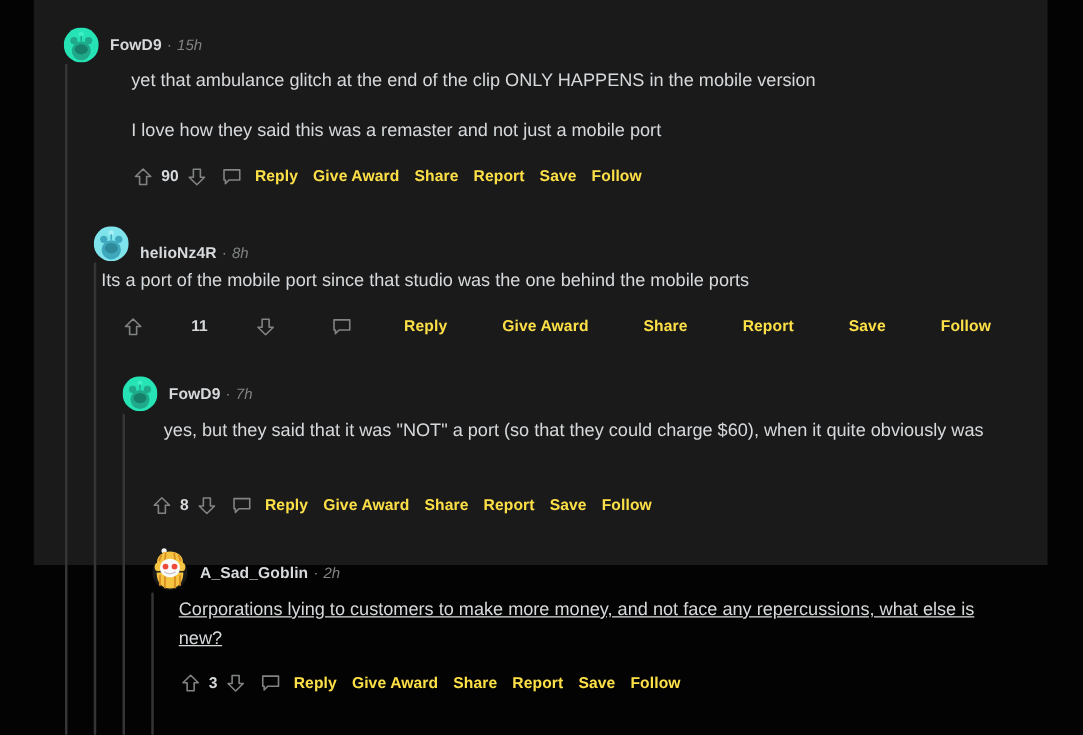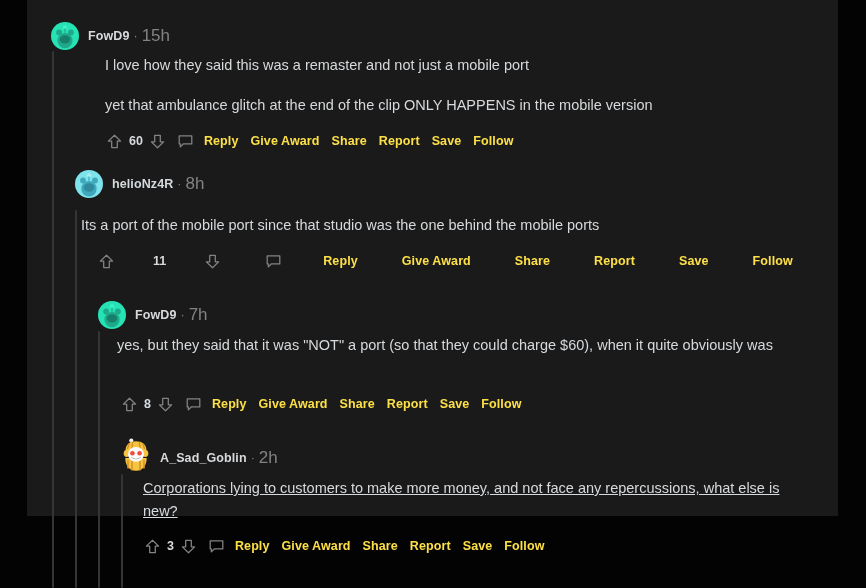--- a/index.html
+++ b/index.html
@@ -10,21 +10,21 @@
     background: #030303;
     font-family: "Liberation Sans", sans-serif;
     overflow: hidden;
   }
 
   #panel {
     position: absolute;
     left: 27px;
     top: 0;
     width: 811px;
-    height: 516px;
+    height: 452px;
     background: #1a1a1b;
   }
 
   .comment {
     position: relative;
   }
 
   
   .threadline {
     position: absolute;
@@ -55,22 +55,23 @@
     font-weight: bold;
     color: #d7dadc;
     letter-spacing: .1px;
   }
   .dot {
     font-size: 12.5px;
     color: #818384;
     padding: 0 4px;
   }
   .age {
-    font-size: 17px;
+    font-size: 12px;
     color: #818384;
+    font-style: italic;
   }
 
   .cbody {
     position: absolute;
     color: #d7dadc;
     font-size: 14.5px;
     line-height: 23px;
   }
   .cbody p { margin: 0; }
   .cbody p + p { margin-top: 17px; }
@@ -140,31 +141,31 @@
           <rect x="13.4" y="6.6" width="1.2" height="4.2" fill="#1fa98a"></rect>
           <ellipse cx="14" cy="17.4" rx="5.2" ry="4.1" fill="#16806a"></ellipse>
         </svg>
       </span>
       <span class="uname" style="margin-left:9px;">FowD9</span>
       <span class="dot">·</span>
       <span class="age">15h</span>
     </div>
 
     <div class="cbody" style="left:78px; top:54px; width:700px;">
+      <p>yet that ambulance glitch at the end of the clip ONLY HAPPENS in the mobile version</p>
       <p>I love how they said this was a remaster and not just a mobile port</p>
-      <p>yet that ambulance glitch at the end of the clip ONLY HAPPENS in the mobile version</p>
     </div>
 
     <div class="actions" style="left:78px; top:131px;">
       <span class="vote-ico">
         <svg width="17" height="17" viewBox="0 0 20 20">
             <path d="M10 2.6 L17.2 9.6 H13.3 V17.2 H6.7 V9.6 H2.8 Z" fill="none" stroke="#818384" stroke-width="1.5" stroke-linejoin="round"></path>
           </svg>
       </span>
-      <span class="score">60</span>
+      <span class="score">90</span>
       <span class="vote-ico">
         <svg width="17" height="17" viewBox="0 0 20 20">
             <path d="M10 17.4 L2.8 10.4 H6.7 V2.8 H13.3 V10.4 H17.2 Z" fill="none" stroke="#818384" stroke-width="1.5" stroke-linejoin="round"></path>
           </svg>
       </span>
       <span class="bubble-ico">
         <svg width="17" height="17" viewBox="0 0 20 20">
             <path d="M2.6 3.4 H17.4 V12.9 H7.3 L3.9 16.3 V12.9 H2.6 Z" fill="none" stroke="#818384" stroke-width="1.5" stroke-linejoin="round"></path>
           </svg>
       </span>
@@ -173,21 +174,21 @@
       <span class="alink">Share</span>
       <span class="alink">Report</span>
       <span class="alink">Save</span>
       <span class="alink">Follow</span>
     </div>
   </div>
 
   <div class="comment">
     <div class="threadline" style="left:48px; top:210px; height:378px;"></div>
 
-    <div class="chead" style="left:48px; top:170px;">
+    <div class="chead" style="left:48px; top:181px;align-items:flex-end;">
       <span class="avatar">
         <svg viewBox="0 0 28 28" xmlns="http://www.w3.org/2000/svg">
           <circle cx="14" cy="14" r="14" fill="#7fe3ec"></circle>
           <circle cx="14" cy="18.8" r="7.7" fill="#3fa8bc"></circle>
           <circle cx="8.0" cy="10.4" r="2.9" fill="#3fa8bc"></circle>
           <circle cx="20.0" cy="10.4" r="2.9" fill="#3fa8bc"></circle>
           <circle cx="14" cy="5.3" r="2.1" fill="#a8eef5"></circle>
           <rect x="13.4" y="6.5" width="1.2" height="4.3" fill="#3fa8bc"></rect>
           <ellipse cx="14" cy="17.5" rx="5.2" ry="4.2" fill="#2f8a9c"></ellipse>
         </svg>
@@ -240,21 +241,21 @@
           <circle cx="14" cy="5.4" r="2.1" fill="#3ff0c6"></circle>
           <rect x="13.4" y="6.6" width="1.2" height="4.2" fill="#1fa98a"></rect>
           <ellipse cx="14" cy="17.4" rx="5.2" ry="4.1" fill="#16806a"></ellipse>
         </svg>
       </span>
       <span class="uname" style="margin-left:9px;">FowD9</span>
       <span class="dot">·</span>
       <span class="age">7h</span>
     </div>
 
-    <div class="cbody" style="left:90px; top:334px; width:670px;">
+    <div class="cbody" style="left:104px; top:334px; width:670px;">
       <p>yes, but they said that it was "NOT" a port (so that they could charge $60), when it quite obviously was</p>
     </div>
 
     <div class="actions" style="left:93px; top:394px;">
       <span class="vote-ico">
         <svg width="17" height="17" viewBox="0 0 20 20">
             <path d="M10 2.6 L17.2 9.6 H13.3 V17.2 H6.7 V9.6 H2.8 Z" fill="none" stroke="#818384" stroke-width="1.5" stroke-linejoin="round"></path>
           </svg>
       </span>
       <span class="score">8</span>

